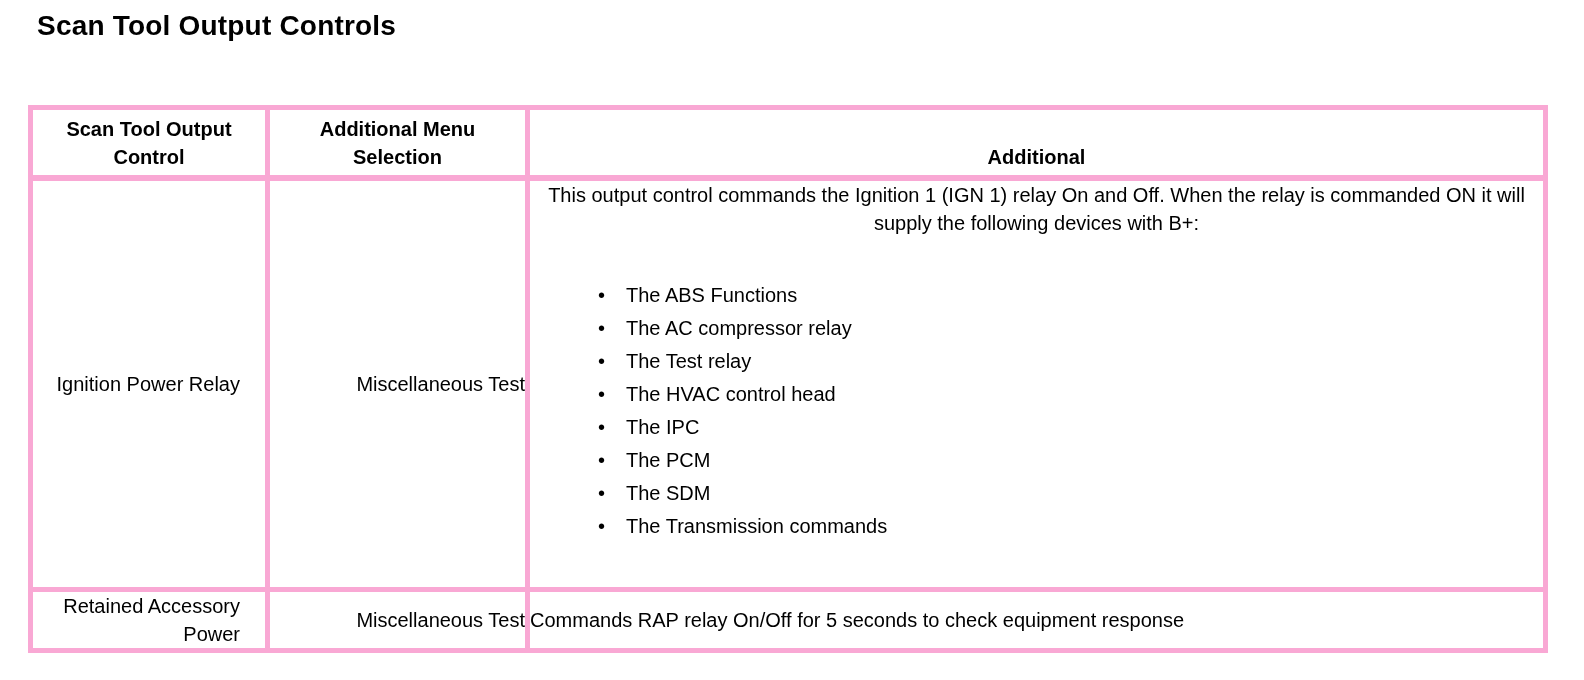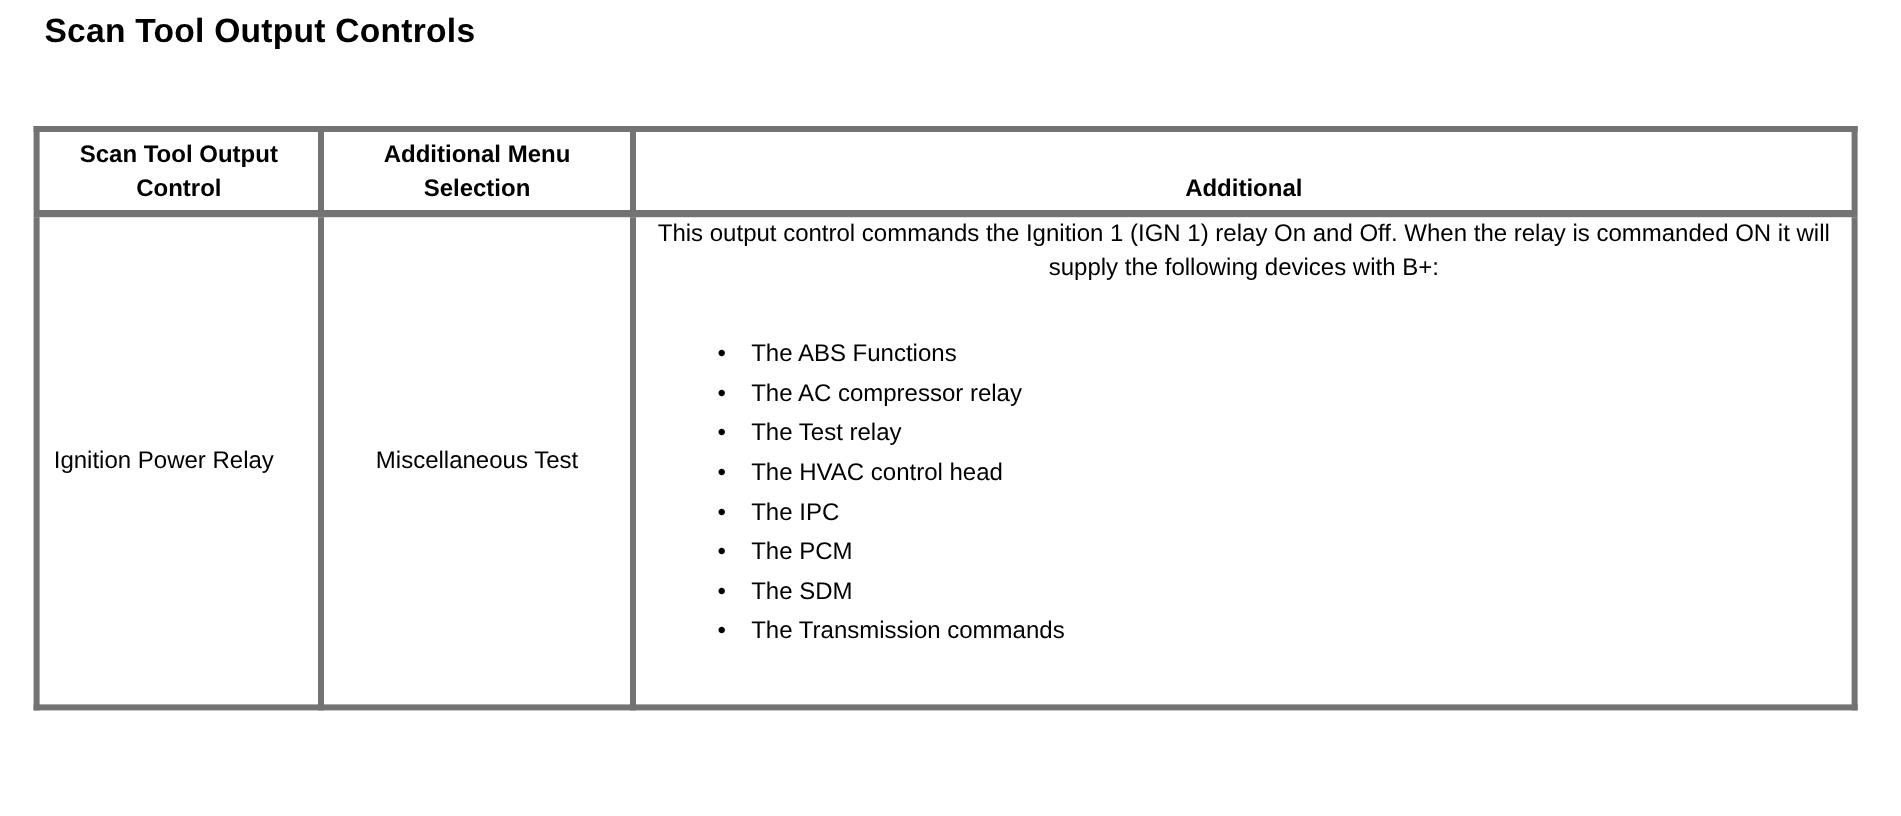--- a/index.html
+++ b/index.html
@@ -30,40 +30,40 @@
     width: 1515px;
     border-collapse: collapse;
     table-layout: fixed;
     background: #ffffff;
   }
   table.output-controls col.c1 { width: 237px; }
   table.output-controls col.c2 { width: 260px; }
   table.output-controls col.c3 { width: 1018px; }
   table.output-controls th,
   table.output-controls td {
-    border: 5px solid #737373;
+    border: 5px solid #f9a8d4;
     font-size: 20px;
     line-height: 28px;
     padding: 0;
     background: #ffffff;
   }
   table.output-controls th {
     height: 59px;
     font-weight: bold;
     text-align: center;
     vertical-align: bottom;
     padding: 2px 6px 4px 6px;
     border-bottom-width: 6px;
   }
   tr.row-1 td { height: 406px; }
   tr.row-2 td { height: 55px; }
   td.cell-control,
   td.cell-menu {
     vertical-align: middle;
-    text-align: center;
+    text-align: right;
     padding-left: 5px;
     padding-right: 4px;
     margin-left: 12px;
   }
   td.cell-control .wrap-narrow {
     display: block;
     max-width: 207px;
   }
   td.cell-description-top {
     vertical-align: top;
@@ -150,14 +150,21 @@
               <span class="bullet-dot">•</span>
               <span class="bullet-text">The SDM</span>
             </div>
             <div class="bullet-item">
               <span class="bullet-dot">•</span>
               <span class="bullet-text">The Transmission commands</span>
             </div>
           </div>
       </td>
     </tr>
+    <tr class="row-2">
+      <td class="cell-control">
+        <span class="wrap-narrow">Retained Accessory Power</span>
+      </td>
+      <td class="cell-menu">Miscellaneous Test</td>
+      <td class="cell-description-mid">Commands RAP relay On/Off for 5 seconds to check equipment response</td>
+    </tr>
   </tbody>
 </table>
 
 </body></html>

